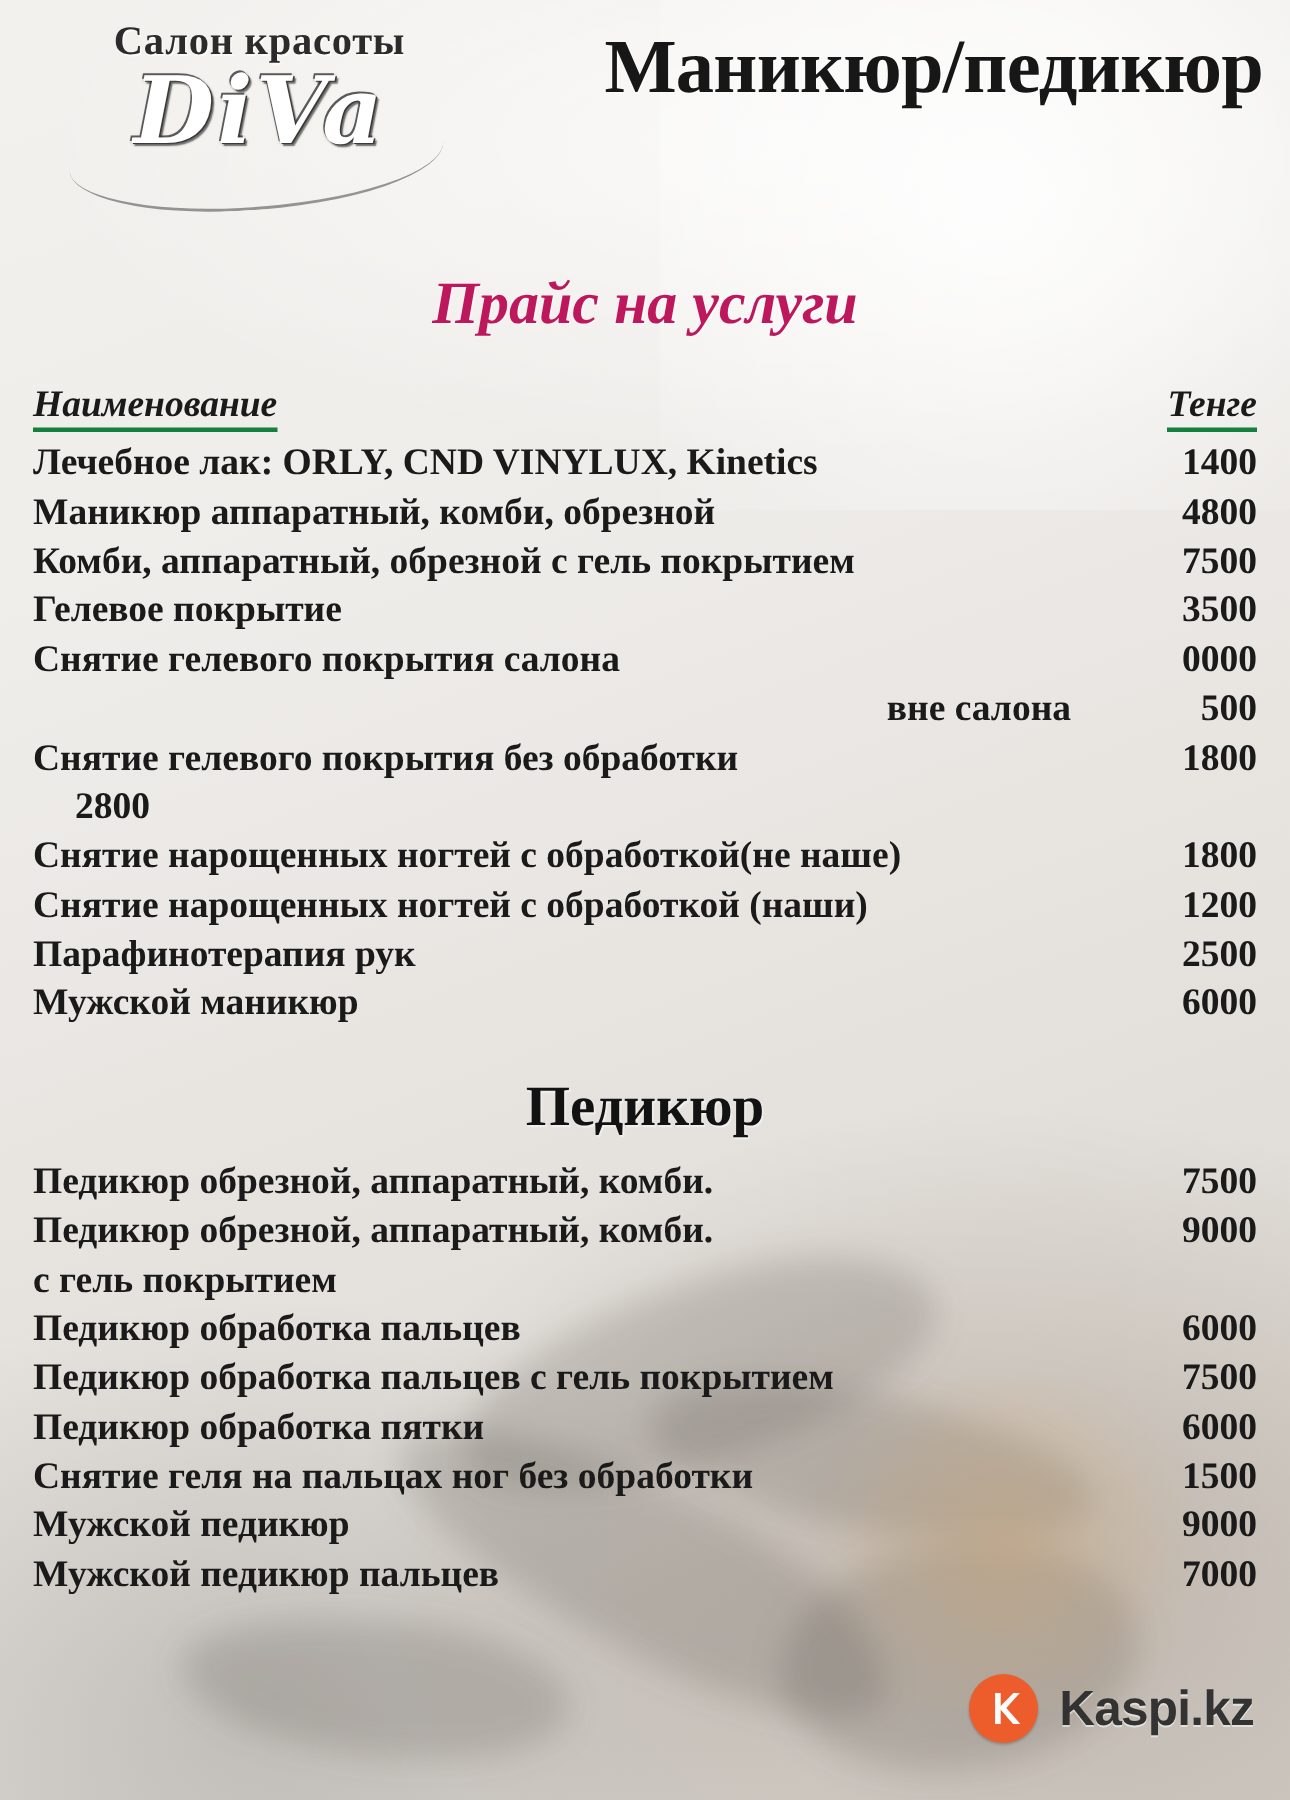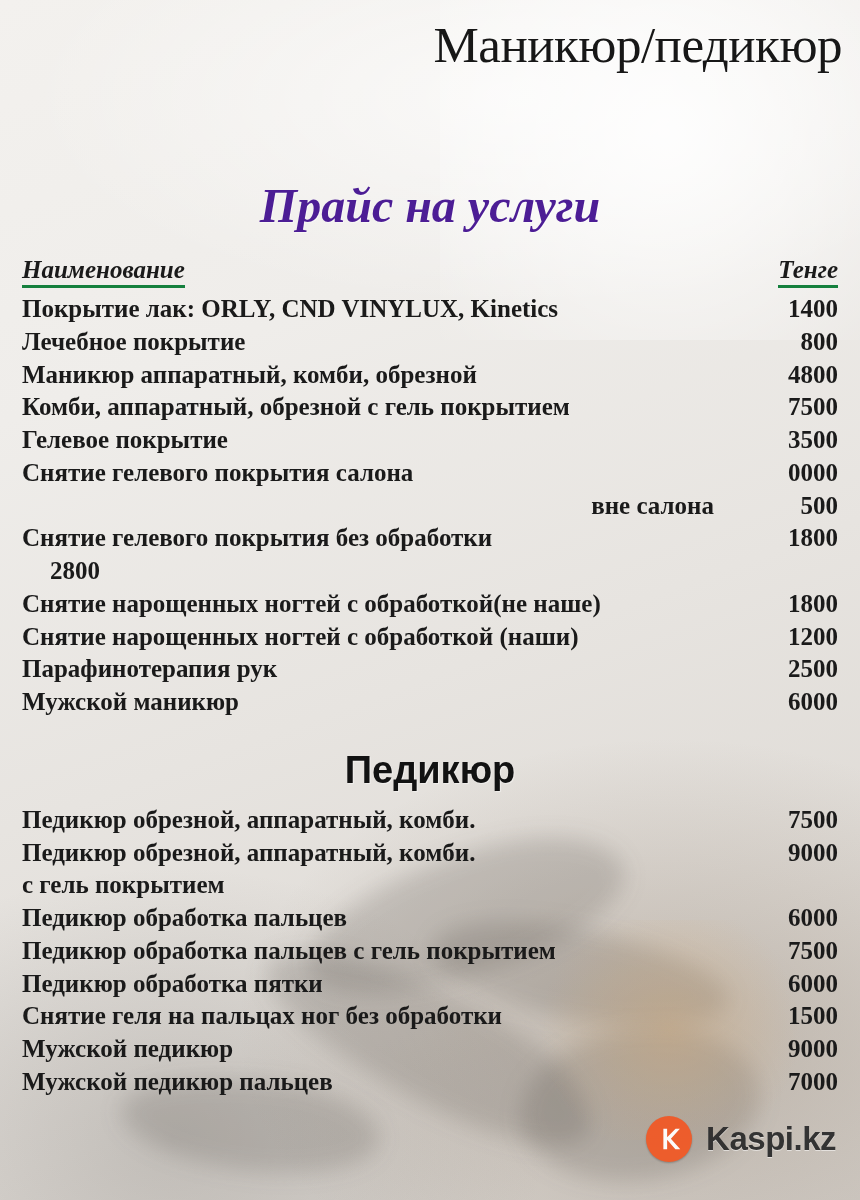--- a/index.html
+++ b/index.html
@@ -96,39 +96,39 @@
     border-bottom: 2px solid rgba(70,70,70,0.55);
     border-radius: 0 0 55% 45%;
     transform: rotate(-3deg);
     pointer-events: none;
   }
   .doc-title {
     position: absolute;
     right: 18px;
     top: 16px;
     font-family: "Liberation Serif", serif;
-    font-weight: normal;
+    font-weight: bold;
     font-size: 51px;
     letter-spacing: -0.5px;
     color: #171717;
     text-shadow: 1px 1px 1px rgba(255,255,255,0.55);
     white-space: nowrap;
   }
 
   
   .price-heading {
     position: absolute;
     top: 178px;
     left: 0; right: 0;
     text-align: center;
     font-family: "Liberation Serif", serif;
     font-style: italic;
     font-weight: bold;
-    font-size: 48px;
-    color: #4c1d95;
+    font-size: 40px;
+    color: #be185d;
     text-shadow: 1px 1px 1px rgba(255,255,255,0.5);
   }
 
   
   .table {
     position: absolute;
     left: 22px;
     right: 22px;
     top: 256px;
   }
@@ -159,21 +159,21 @@
   .row .price { text-align: right; min-width: 78px; }
   .row.indent .name {
     width: 100%;
     text-align: right;
     padding-right: 46px;
   }
   .row.cont .price { visibility: hidden; }
 
   .section-heading {
     text-align: center;
-    font-family: Liberation Sans, sans-serif;
+    font-family: Liberation Serif, serif;
     font-weight: bold;
     font-size: 38px;
     margin: 30px 0 12px 0;
     color: #121212;
     text-shadow: 1px 1px 1px rgba(255,255,255,0.5);
   }
 
   
   .watermark {
     position: absolute;
@@ -209,40 +209,41 @@
   <div class="shadow-blob sb2"></div>
   <div class="shadow-blob sb3"></div>
   <div class="shadow-blob sb4"></div>
   <div class="shadow-blob sb5"></div>
   <div class="glow-br"></div>
 </div>
 
 <div id="content">
 
   <div class="header">
+    <div class="brand">
+      <div class="brand-line">Салон красоты</div>
+      <div class="brand-script">DiVa</div>
+      <div class="brand-swoosh"></div>
+    </div>
     <div class="doc-title">Маникюр/педикюр</div>
   </div>
 
   <div class="price-heading">Прайс на услуги</div>
 
   <div class="table">
 
     <div class="col-head">
       <span class="ch">Наименование</span>
       <span class="ch">Тенге</span>
     </div>
 
     <div>
       <div class="row">
-          <span class="name">Покрытие лак: ORLY, CND VINYLUX, Kinetics</span>
+          <span class="name">Лечебное лак: ORLY, CND VINYLUX, Kinetics</span>
           <span class="price">1400</span>
-        </div>
-      <div class="row">
-          <span class="name">Лечебное покрытие</span>
-          <span class="price">800</span>
         </div>
       <div class="row">
           <span class="name">Маникюр аппаратный, комби, обрезной</span>
           <span class="price">4800</span>
         </div>
       <div class="row">
           <span class="name">Комби, аппаратный, обрезной с гель покрытием</span>
           <span class="price">7500</span>
         </div>
       <div class="row">

